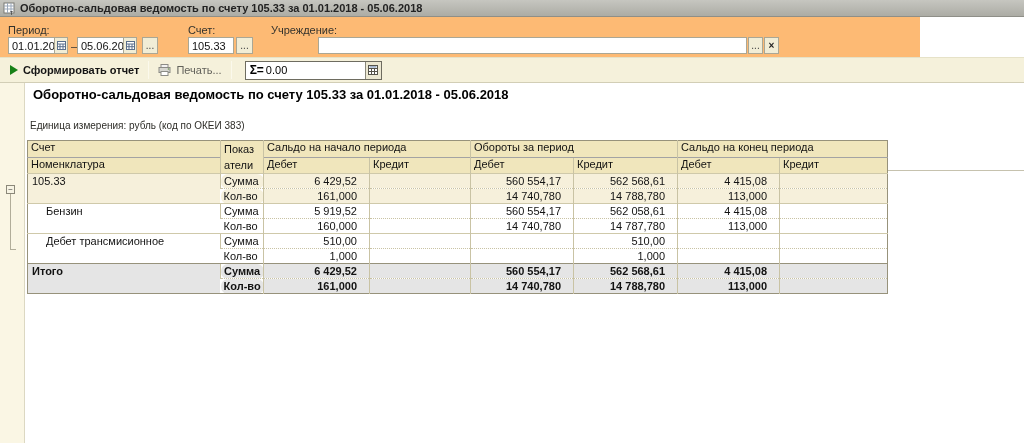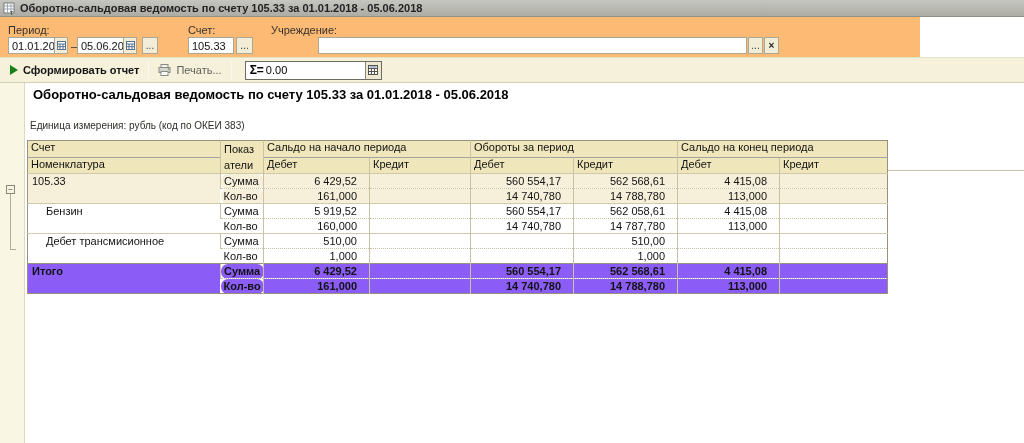--- a/index.html
+++ b/index.html
@@ -57,21 +57,21 @@
   td.wrapcell { word-break:break-all; white-space:normal !important; line-height:16px; padding-top:1px; }
   tr.dr td { height:14px; padding:0; line-height:14px; }
   td.name-cell { padding-left:4px !important; vertical-align:top; }
   td.name-cell.lvl1 { padding-left:18px !important; }
   td.ind-cell { padding-left:3px !important;border-radius:7px; }
   td.val { text-align:right; padding-right:12px !important; }
   tr.sub2 td { border-top:1px dotted #c9c3a4; }
   tr.sub1 td { border-top:1px solid #cfc9aa; }
   tr.style-group td { background:#f6f0db; }
   tr.style-plain td { background:#ffffff; }
-  tr.style-total td { background:#8b5cf6; font-weight:bold; }
+  tr.style-total td { background:#e5e5e5; font-weight:bold; }
   tr.style-total.sub1 td { border-top:1px solid #97927b; }
   svg { display:block; }
 </style>
 </head>
 <body>
 
 <div class="titlebar">
   <span>
     <svg width="13" height="13" viewBox="0 0 13 13">
       <rect x="1" y="1" width="10" height="10" fill="#ffffff" stroke="#7a7a74"></rect>

